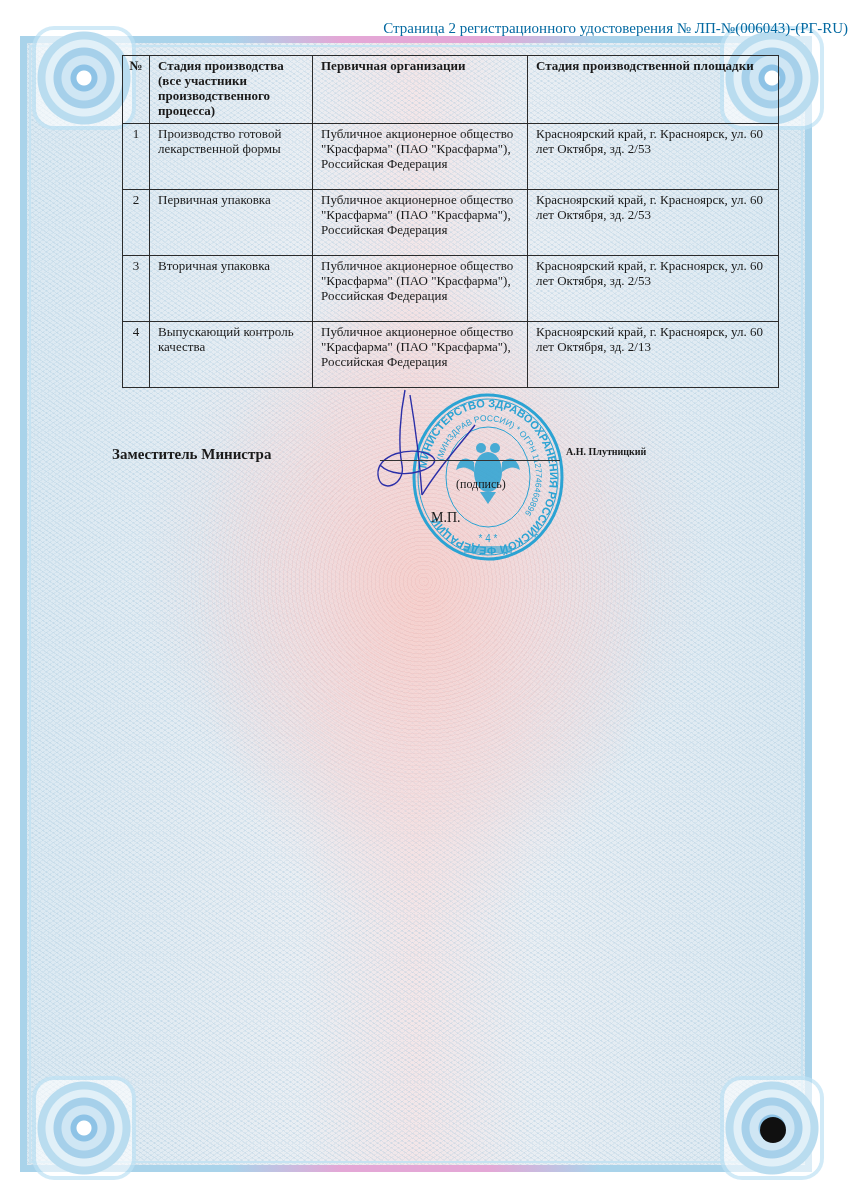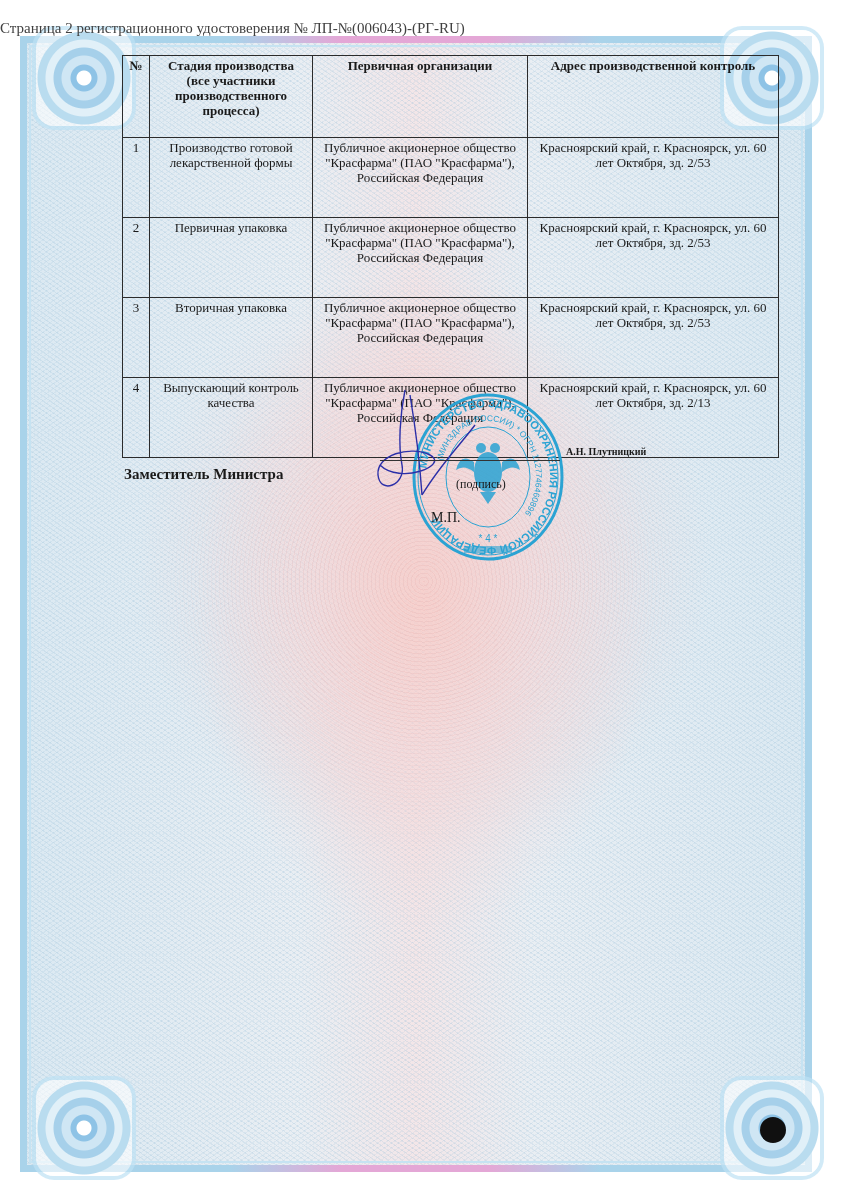--- a/index.html
+++ b/index.html
@@ -47,41 +47,41 @@
     .corner.tl { left: 36px; top: 30px; }
     .corner.tr { left: 724px; top: 30px; }
     .corner.bl { left: 36px; top: 1080px; }
     .corner.br { left: 724px; top: 1080px; }
     .punch-hole {
       position: absolute; left: 760px; top: 1117px; width: 26px; height: 26px; border-radius: 50%;
       background: #101010;
     }
 
     .page-title {
-      position: absolute; left: 0; top: 20px; width: 848px; text-align: left;
-      font-size: 15px; color: #404040;
+      position: absolute; left: 0; top: 20px; width: 848px; text-align: right;
+      font-size: 15px; color: #0369a1;
     }
 
     table.stages {
       position: absolute; left: 122px; top: 55px;
       width: 657px; border-collapse: collapse;
       font-size: 13px; line-height: 15px;
     }
     table.stages th, table.stages td {
-      border: 1px solid #2b2b2b; vertical-align: top; text-align: center;
-      padding: 2px 8px 17px 8px;
+      border: 1px solid #2b2b2b; vertical-align: top; text-align: left;
+      padding: 2px 8px 3px 8px;
     }
     table.stages th { font-weight: bold; }
     table.stages th.c-num, table.stages td.c-num { width: 14px; text-align: center; padding: 2px 6px; }
     table.stages th.c-stage { width: 146px; }
     table.stages th.c-org { width: 198px; }
     table.stages tr.head-row th { height: 62px; }
     table.stages tr.data-row td { height: 60px; }
     .signer-title {
-      position: absolute; left: 124px; top: 446px; font-size: 15px; font-weight: bold; margin-top: 20px;
+      position: absolute; left: 112px; top: 446px; font-size: 15px; font-weight: bold;
     }
     .signer-name {
       position: absolute; left: 566px; top: 446px; font-size: 10px; font-weight: bold;
     }
     .sign-line {
       position: absolute; left: 380px; top: 460px; width: 180px; height: 1px; background: #333;
     }
     .sign-caption {
       position: absolute; left: 422px; top: 477px; font-size: 12px; margin-left: 34px;
     }
@@ -109,21 +109,21 @@
 <div class="punch-hole"></div>
 
 <div class="page-title">Страница 2 регистрационного удостоверения № ЛП-№(006043)-(РГ-RU)</div>
 
 <table class="stages">
   <thead>
     <tr class="head-row">
       <th class="c-num">№</th>
       <th class="c-stage">Стадия производства (все участники производственного процесса)</th>
       <th class="c-org">Первичная организации</th>
-      <th class="c-addr">Адрес производственной контроль</th>
+      <th class="c-addr">Стадия производственной площадки</th>
     </tr>
   </thead>
   <tbody>
     <tr class="data-row">
       <td class="c-num">1</td>
       <td>Производство готовой лекарственной формы</td>
       <td>Публичное акционерное общество "Красфарма" (ПАО "Красфарма"), Российская Федерация</td>
       <td>Красноярский край, г. Красноярск, ул. 60 лет Октября, зд. 2/53</td>
     </tr>
     <tr class="data-row">

